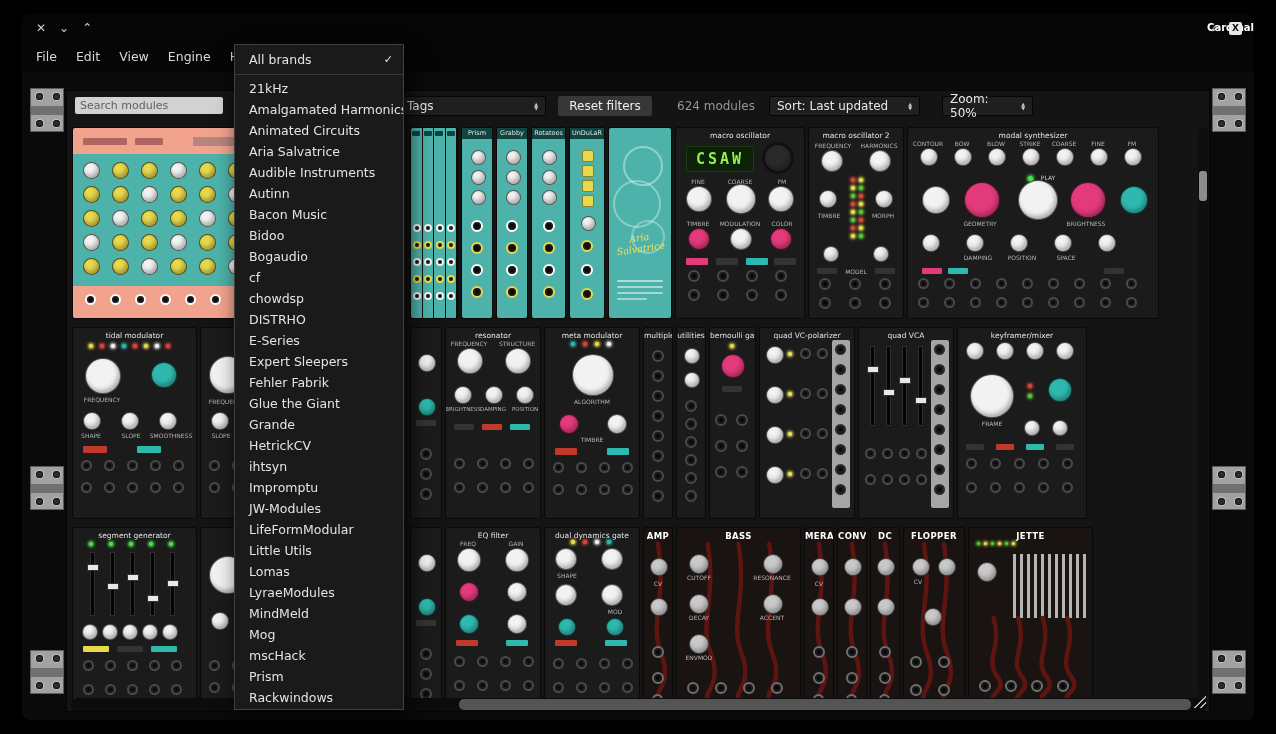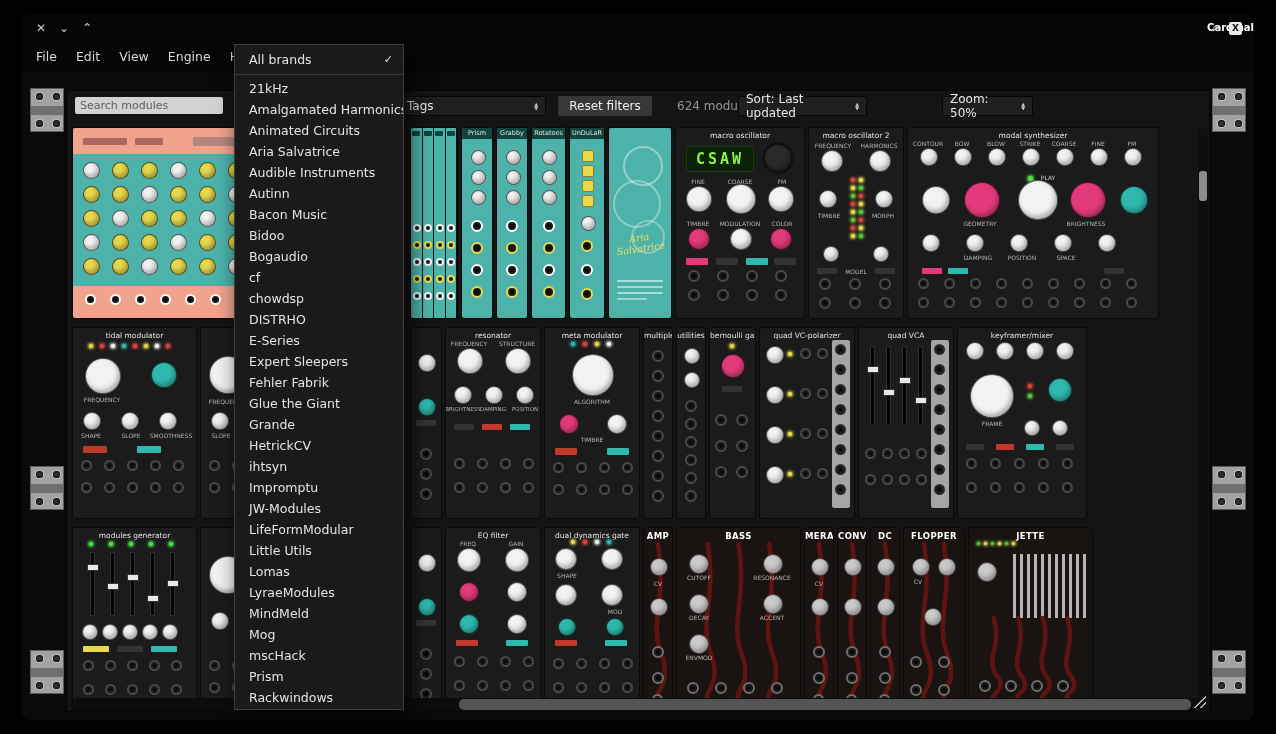--- a/index.html
+++ b/index.html
@@ -110,21 +110,21 @@
     <input class="search" placeholder="Search modules" style="">
     <div class="select" style="left:332px;width:147px">
       <span>Tags</span>
       <span class="arrows">
           <span>▲</span>
           <span>▼</span>
         </span>
     </div>
     <div class="reset-btn">Reset filters</div>
     <div class="mcount">624 modules</div>
-    <div class="select" style="left:671px;width:129px">
+    <div class="select" style="left:702px;width:151px">
       <span>Sort: Last updated</span>
       <span class="arrows">
           <span>▲</span>
           <span>▼</span>
         </span>
     </div>
     <div class="select" style="left:875px;width:91px">
       <span>Zoom: 50%</span>
       <span class="arrows">
           <span>▲</span>
@@ -621,21 +621,21 @@
             <div style="position: absolute; left: 104px; top: 130px; width: 11px; height: 11px; border-radius: 50%; background: rgb(7, 7, 7); border: 2px solid rgb(74, 74, 74); box-sizing: border-box; box-shadow: rgb(25, 25, 25) 0px 0px 0px 2px inset;"></div>
             <div style="position: absolute; left: 8px; top: 154px; width: 11px; height: 11px; border-radius: 50%; background: rgb(7, 7, 7); border: 2px solid rgb(74, 74, 74); box-sizing: border-box; box-shadow: rgb(25, 25, 25) 0px 0px 0px 2px inset;"></div>
             <div style="position: absolute; left: 32px; top: 154px; width: 11px; height: 11px; border-radius: 50%; background: rgb(7, 7, 7); border: 2px solid rgb(74, 74, 74); box-sizing: border-box; box-shadow: rgb(25, 25, 25) 0px 0px 0px 2px inset;"></div>
             <div style="position: absolute; left: 56px; top: 154px; width: 11px; height: 11px; border-radius: 50%; background: rgb(7, 7, 7); border: 2px solid rgb(74, 74, 74); box-sizing: border-box; box-shadow: rgb(25, 25, 25) 0px 0px 0px 2px inset;"></div>
             <div style="position: absolute; left: 80px; top: 154px; width: 11px; height: 11px; border-radius: 50%; background: rgb(7, 7, 7); border: 2px solid rgb(74, 74, 74); box-sizing: border-box; box-shadow: rgb(25, 25, 25) 0px 0px 0px 2px inset;"></div>
             <div style="position: absolute; left: 104px; top: 154px; width: 11px; height: 11px; border-radius: 50%; background: rgb(7, 7, 7); border: 2px solid rgb(74, 74, 74); box-sizing: border-box; box-shadow: rgb(25, 25, 25) 0px 0px 0px 2px inset;"></div>
           </div>
         </div>
         <div class="mrow">
           <div class="tile" style="width: 123px;">
-            <div class="ttitle">modules generator</div>
+            <div class="ttitle">segment generator</div>
             <div style="position: absolute; left: 16px; top: 14px; width: 4px; height: 4px; border-radius: 50%; background: rgb(73, 226, 74); box-shadow: rgb(73, 226, 74) 0px 0px 3px 1px;"></div>
             <div style="position: absolute; left: 36px; top: 14px; width: 4px; height: 4px; border-radius: 50%; background: rgb(73, 226, 74); box-shadow: rgb(73, 226, 74) 0px 0px 3px 1px;"></div>
             <div style="position: absolute; left: 56px; top: 14px; width: 4px; height: 4px; border-radius: 50%; background: rgb(73, 226, 74); box-shadow: rgb(73, 226, 74) 0px 0px 3px 1px;"></div>
             <div style="position: absolute; left: 76px; top: 14px; width: 4px; height: 4px; border-radius: 50%; background: rgb(73, 226, 74); box-shadow: rgb(73, 226, 74) 0px 0px 3px 1px;"></div>
             <div style="position: absolute; left: 96px; top: 14px; width: 4px; height: 4px; border-radius: 50%; background: rgb(73, 226, 74); box-shadow: rgb(73, 226, 74) 0px 0px 3px 1px;"></div>
             <div style="position: absolute; left: 17px; top: 24px; width: 3px; height: 62px; background: rgb(5, 5, 5); border: 1px solid rgb(46, 46, 46);"></div>
             <div style="position: absolute; left: 14px; top: 36.4px; width: 10px; height: 5px; background: rgb(232, 232, 232); border-radius: 1px; border: 1px solid rgb(51, 51, 51);"></div>
             <div style="position: absolute; left: 37px; top: 24px; width: 3px; height: 62px; background: rgb(5, 5, 5); border: 1px solid rgb(46, 46, 46);"></div>
             <div style="position: absolute; left: 34px; top: 55px; width: 10px; height: 5px; background: rgb(232, 232, 232); border-radius: 1px; border: 1px solid rgb(51, 51, 51);"></div>
             <div style="position: absolute; left: 57px; top: 24px; width: 3px; height: 62px; background: rgb(5, 5, 5); border: 1px solid rgb(46, 46, 46);"></div>

